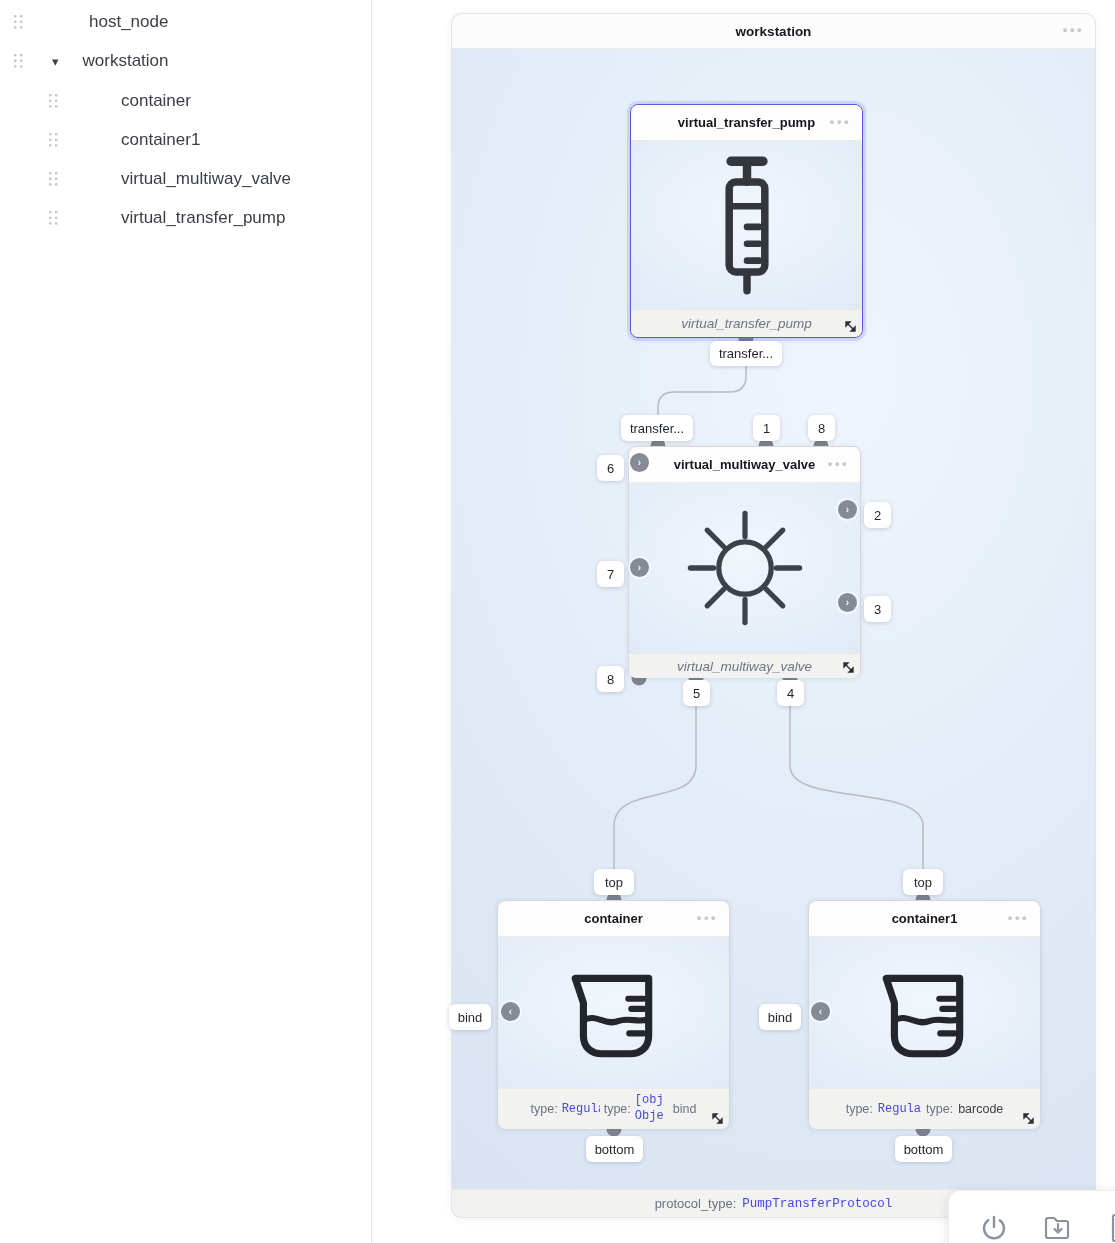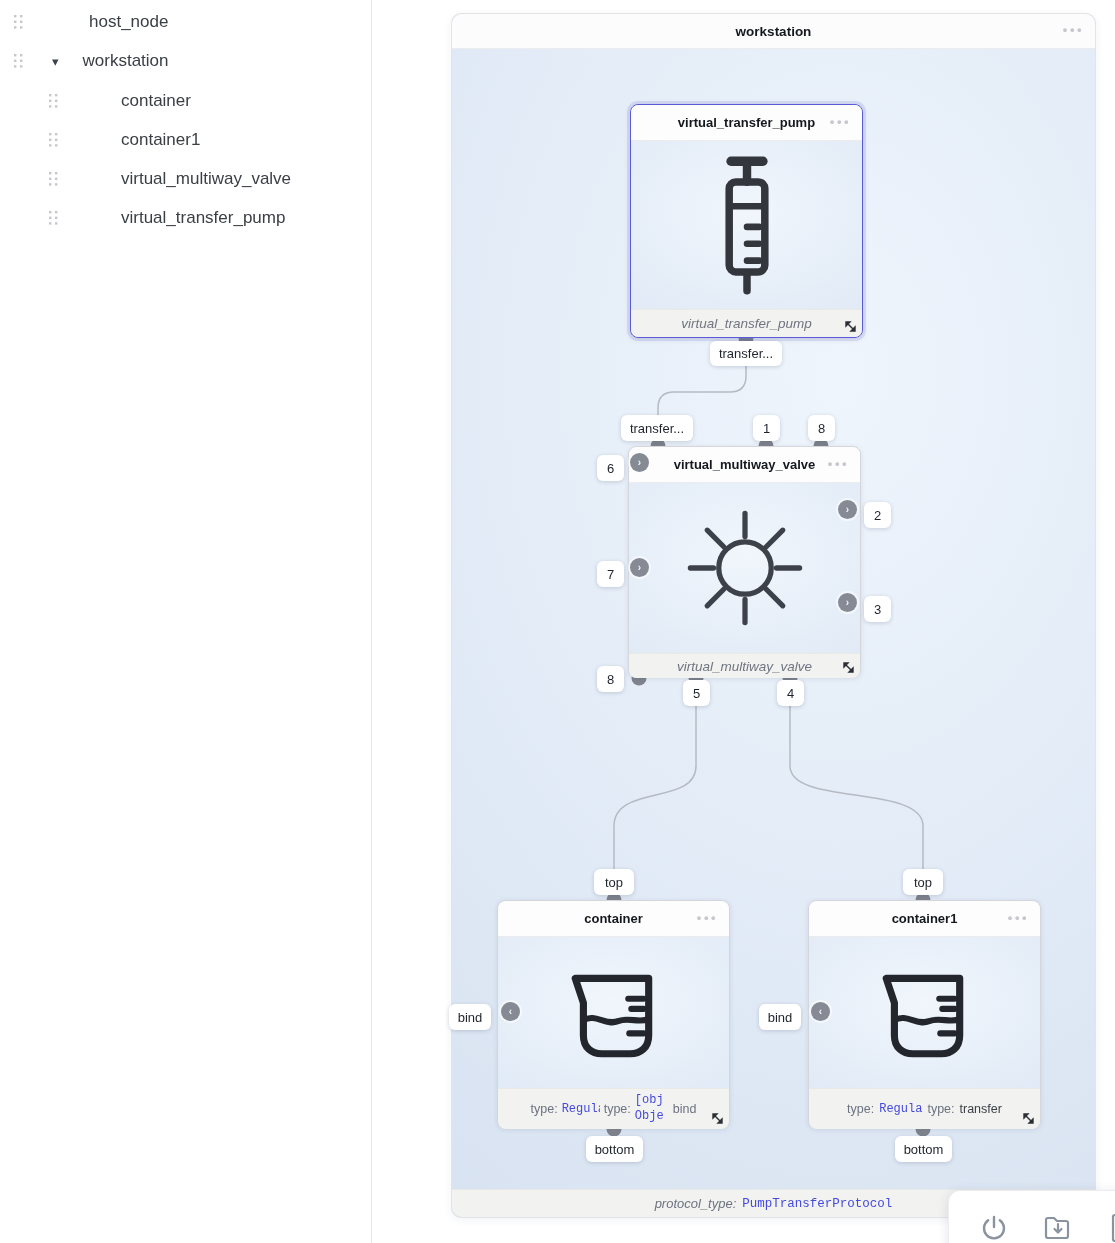--- a/index.html
+++ b/index.html
@@ -298,21 +298,21 @@
           <path d="M20,57 C32,50 42,63 54,58 C64,54 75,60 84,56" stroke-width="6"></path>
           <path d="M64,36 H79" stroke-width="6"></path>
           <path d="M67,46 H79" stroke-width="6"></path>
           <path d="M65,70 H79" stroke-width="6"></path>
         </svg>
       </div>
       <div class="node-footer" style="height:41px; gap:5px; overflow:hidden;">
         <span class="kv-label">type:</span>
         <span class="kv-value">Regula</span>
         <span class="kv-label">type:</span>
-        <span style="font-size:12.5px; color:#3a3e45;">transfer</span>
+        <span style="font-size:12.5px; color:#3a3e45;">barcode</span>
         <span class="resize-handle">
           <svg width="13" height="13" viewBox="0 0 13 13" stroke="#2b2f36" stroke-width="1.4" fill="#2b2f36">
               <line x1="3" y1="3" x2="10" y2="10"></line>
               <path d="M2,6 V2 H6 Z"></path>
               <path d="M11,7 V11 H7 Z"></path>
             </svg>
         </span>
       </div>
     </div>
 
@@ -335,21 +335,21 @@
     <div class="port-label" style="left:231px; top:666px; width:27px; height:26px;">5</div>
     <div class="port-label" style="left:325px; top:666px; width:27px; height:26px;">4</div>
     <div class="port-label" style="left:142px; top:855px; width:40px; height:26px;">top</div>
     <div class="port-label" style="left:451px; top:855px; width:40px; height:26px;">top</div>
     <div class="port-label" style="left:-3px;  top:990px; width:42px; height:26px;">bind</div>
     <div class="port-label" style="left:307px; top:990px; width:42px; height:26px;">bind</div>
     <div class="port-label" style="left:134px; top:1122px; width:57px; height:26px;">bottom</div>
     <div class="port-label" style="left:443px; top:1122px; width:57px; height:26px;">bottom</div>
 
     <div class="panel-footer">
-      <span class="kv-label" style="font-size:13px;font-style:italic;">protocol_type:</span>
+      <span class="kv-label" style="font-size:13px;">protocol_type:</span>
       <span class="kv-value" style="font-size:12.5px;">PumpTransferProtocol</span>
     </div>
   </div>
 
   <div class="fab-bar">
     <svg class="fab-icon" viewBox="0 0 30 30" fill="none" stroke="#8a939f" stroke-width="2.4" stroke-linecap="round">
       <path d="M15,4 V14"></path>
       <path d="M9.2,7.2 A 10,10 0 1 0 20.8,7.2"></path>
     </svg>
     <svg class="fab-icon" viewBox="0 0 30 30" fill="none" stroke="#8a939f" stroke-width="2.2" stroke-linecap="round" stroke-linejoin="round">

